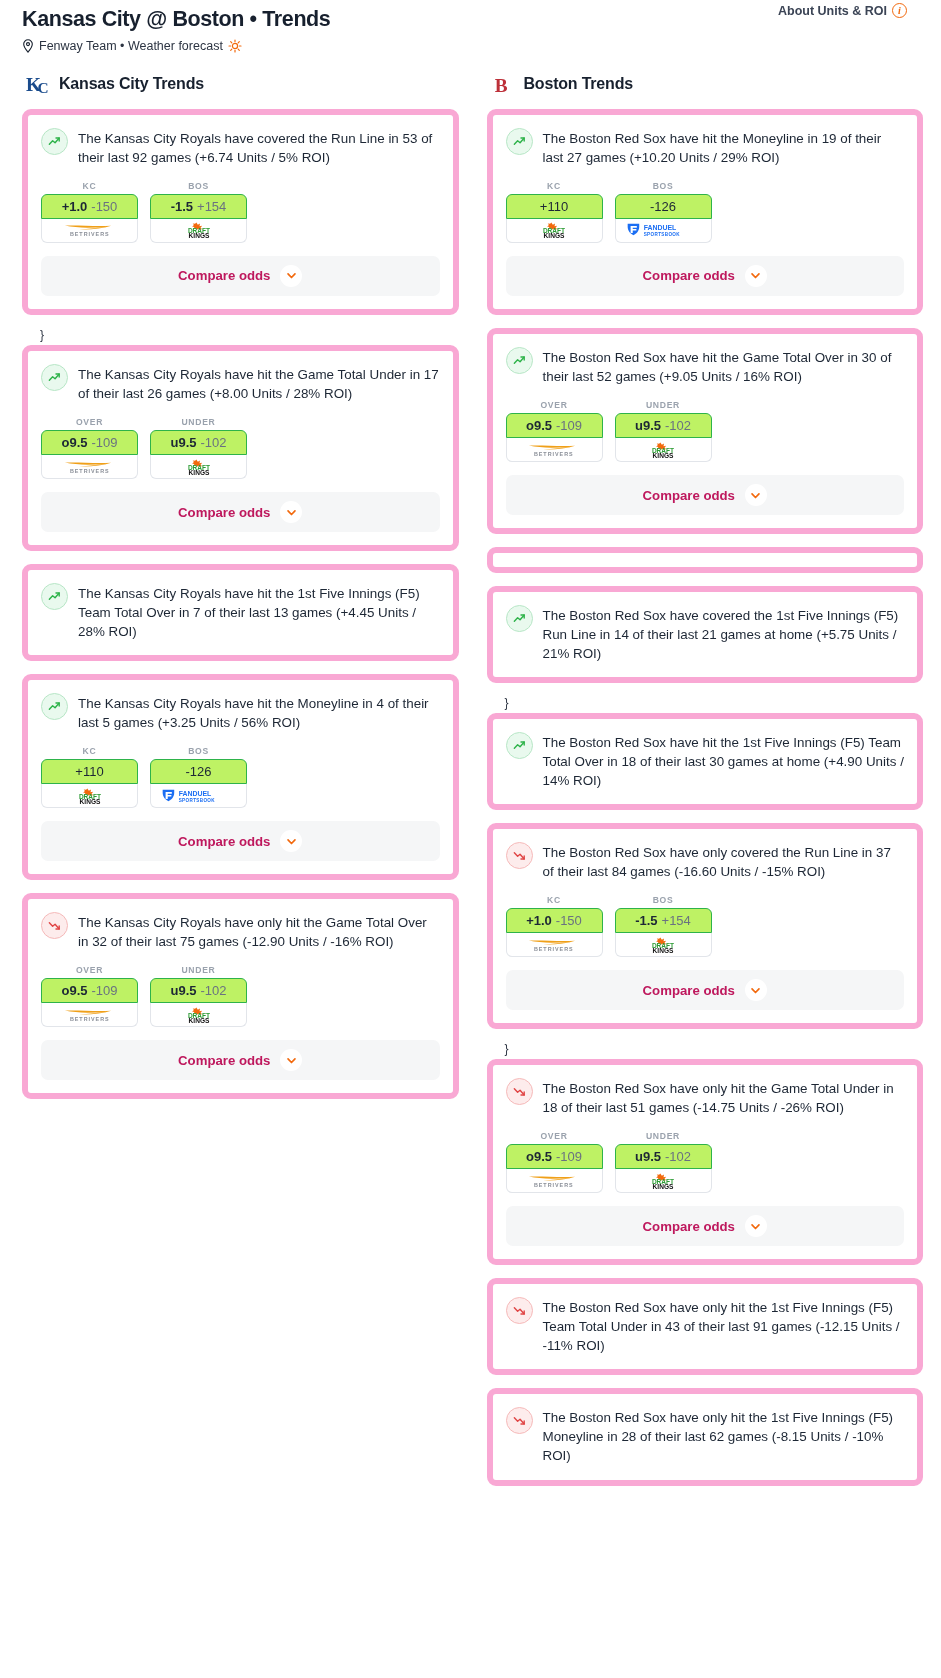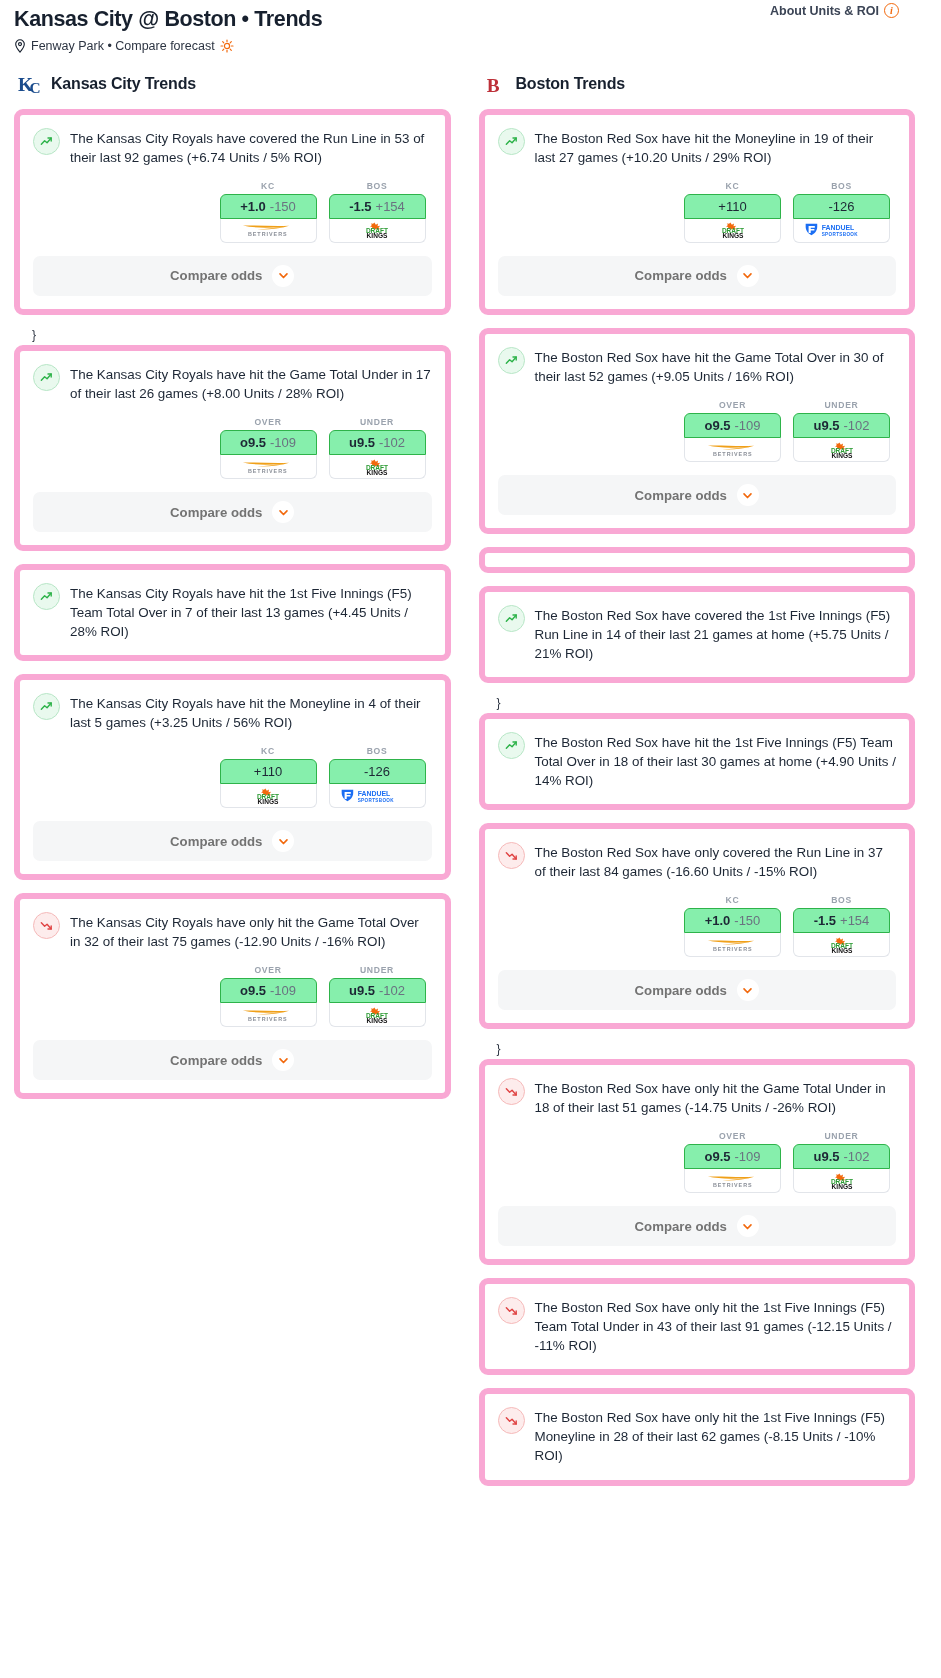--- a/index.html
+++ b/index.html
@@ -3,21 +3,21 @@
 <meta charset="utf-8">
 <style>
   * { box-sizing: border-box; margin: 0; padding: 0; }
   body {
     width: 941px;
     background: #ffffff;
     font-family: "Liberation Sans", sans-serif;
     color: #17202e;
     -webkit-font-smoothing: antialiased;
   }
-  .page { width: 929px; padding: 0 0 10px 0; position: relative; }
+  .page { width: 929px; padding: 0 0 10px 0; position: relative; margin-left: 8px; }
 
   
   .topbar { position: relative; padding: 6px 14px 0 14px; }
   .page-title {
     font-size: 21.5px;
     font-weight: 700;
     letter-spacing: -0.4px;
     color: #17202e;
     line-height: 1.25;
   }
@@ -71,48 +71,48 @@
     margin-top: 1px;
   }
   .trend-icon.up   { background: #e9f9ee; border: 1px solid #b7e6c6; }
   .trend-icon.down { background: #fdecec; border: 1px solid #f5b9b9; }
   .trend-icon svg { width: 15px; height: 15px; display: block; }
   .trend-text {
     font-size: 13.4px; line-height: 1.42; color: #1d2735; padding-top: 2px;
   }
 
   
-  .odds-wrap { display: flex; justify-content: flex-end; gap: 12px; padding: 14px 19px 13px 13px; }
+  .odds-wrap { display: flex; justify-content: flex-start; gap: 12px; padding: 14px 19px 13px 13px; }
   .odds-col { width: 97px; }
   .odds-label {
     text-align: center; font-size: 8.6px; letter-spacing: 0.7px;
     color: #9aa2ad; font-weight: 600; margin-bottom: 3px;
   }
   .odds-box {
     border: 1px solid #2eb34a; border-radius: 6px 6px 0 0;
-    background: #86efac; height: 25px;
+    background: #bef264; height: 25px;
     display: flex; align-items: center; justify-content: center; gap: 4px;
   }
   .odds-line { font-size: 13px; font-weight: 700; color: #1d2735; }
   .odds-price { font-size: 13px; font-weight: 400; color: #6a7280; }
   .book-box {
     border: 1px solid #e2e5ea; border-top: none; border-radius: 0 0 6px 6px;
     height: 24px; display: flex; align-items: center; justify-content: center;
     background: #fff;
   }
   .book-logo { height: 16px; display: block; }
 
   
   .compare {
     margin: 0 13px 13px 13px;
     background: #f5f6f7; border-radius: 7px; height: 40px;
     display: flex; align-items: center; justify-content: center; gap: 10px;
     cursor: pointer;
   }
-  .compare-label { font-size: 13.2px; font-weight: 600; color: #737373; }
+  .compare-label { font-size: 13.2px; font-weight: 600; color: #be185d; }
   .chev {
     width: 22px; height: 22px; border-radius: 50%; background: #fff;
     display: flex; align-items: center; justify-content: center;
   }
   .chev svg { width: 11px; height: 11px; display: block; }
 
   .card-spacer { height: 14px; }
   .stray { font-size: 12px; color: #2c3442; padding: 1px 0 4px 18px; line-height: 1; }
 </style>
 </head>
@@ -128,21 +128,21 @@
       <span class="info-icon">i</span>
     </div>
 
     <div class="subline">
       <span>
         <svg class="pin-icon" viewBox="0 0 12 14">
             <path d="M6 .8a4.3 4.3 0 0 0-4.3 4.3c0 3.2 4.3 8 4.3 8s4.3-4.8 4.3-8A4.3 4.3 0 0 0 6 .8z" fill="none" stroke="#17202e" stroke-width="1.1"></path>
             <circle cx="6" cy="5.1" r="1.5" fill="none" stroke="#17202e" stroke-width="1.1"></circle>
           </svg>
       </span>
-      <span>Fenway Park • Compare forecast</span>
+      <span>Fenway Team • Weather forecast</span>
       <span>
         <svg class="sun-icon" viewBox="0 0 14 14">
             <circle cx="7" cy="7" r="2.6" fill="none" stroke="#f2690d" stroke-width="1.2"></circle>
             <g stroke="#f2690d" stroke-width="1.2" stroke-linecap="round">
               <line x1="7" y1="1" x2="7" y2="2.6"></line>
               <line x1="7" y1="11.4" x2="7" y2="13"></line>
               <line x1="1" y1="7" x2="2.6" y2="7"></line>
               <line x1="11.4" y1="7" x2="13" y2="7"></line>
               <line x1="2.7" y1="2.7" x2="3.8" y2="3.8"></line>
               <line x1="10.2" y1="10.2" x2="11.3" y2="11.3"></line>

